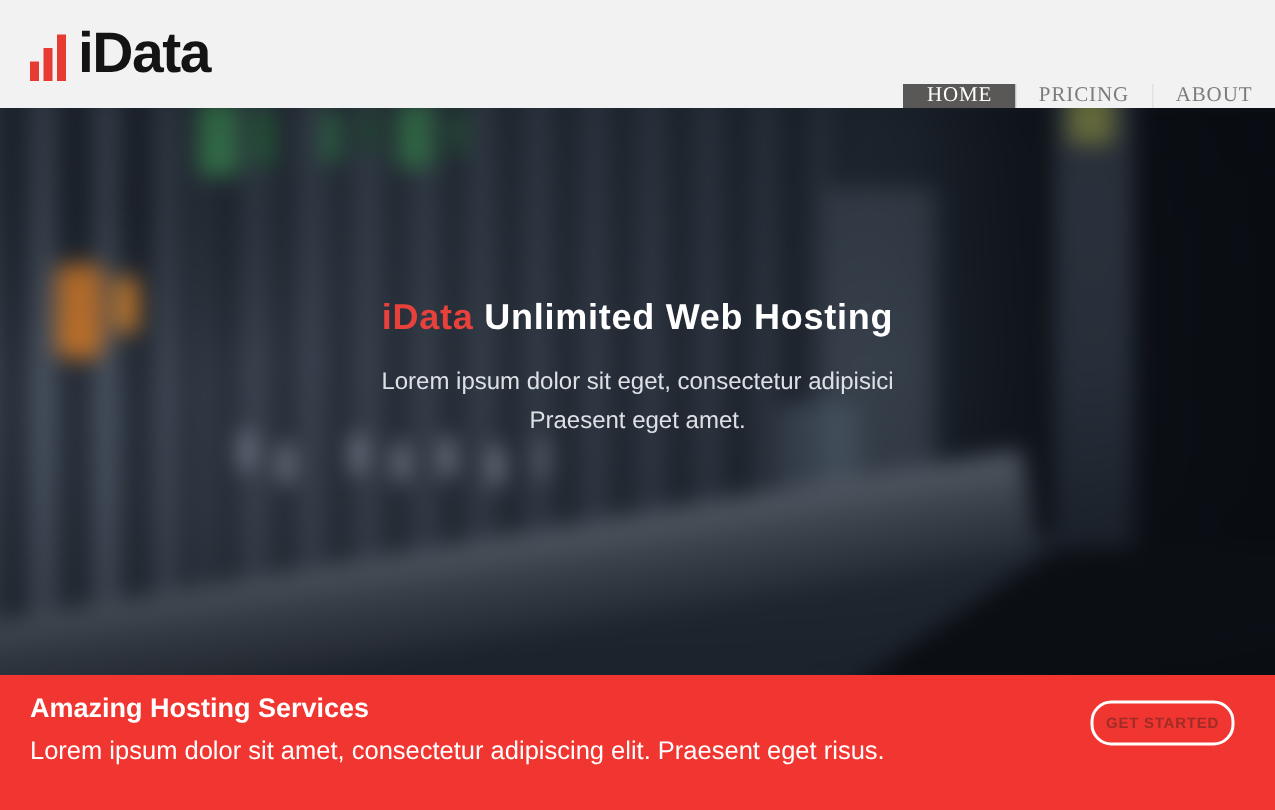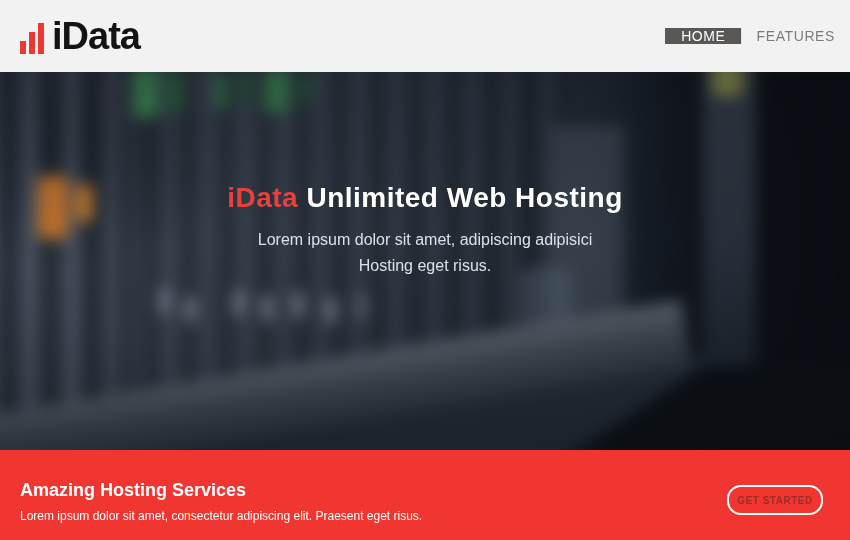--- a/index.html
+++ b/index.html
@@ -16,21 +16,21 @@
     display:flex; justify-content:space-between; align-items:stretch;
   }
   .logo { display:flex; align-items:center; padding-left:20px; gap:8px; cursor:pointer; }
   .logo-bars { display:flex; align-items:flex-end; gap:3px; height:31px; margin-top:4px; }
   .logo-bars .bar { width:6px; background:#e73a33; }
   .logo-bars .b1 { height:13px; }
   .logo-bars .b2 { height:22px; }
   .logo-bars .b3 { height:31px; }
   .logo-text { font-size:38px; font-weight:bold; color:#141414; letter-spacing:-1px; line-height:1; }
 
-  nav { display:flex; align-items:center; }
+  nav { display:flex; align-items:flex-end;font-family:Liberation Serif, serif; }
   .nav-item {
     display:flex; align-items:center; padding:0 15px;
     font-size:14px; letter-spacing:0.6px; color:#7b7b7b;
     text-decoration:none; border-left:1px solid #e2e2e2; cursor:pointer;
   }
   .nav-item.active { background:#595856; color:#ffffff; border-left-color:#595856; }
 
   
   .hero { position:relative; height:378px; overflow:hidden; background:#232a34; }
   .hero-bg { position:absolute; inset:0; filter:blur(7px); transform:scale(1.05); }
@@ -69,32 +69,32 @@
   }
   .bg-dark-br { left:555px; top:288px; width:300px; height:92px; background:#0d1116; clip-path:polygon(45% 0, 100% 0, 100% 100%, 0 100%); }
   .bg-overlay {
     inset:0;
     background:
       radial-gradient(120% 90% at 45% 40%, rgba(0,0,0,0) 40%, rgba(5,8,12,.35) 100%),
       linear-gradient(180deg, rgba(8,12,18,.30), rgba(8,12,18,.10) 45%, rgba(8,12,18,.25));
   }
 
   .hero-content { position:relative; z-index:1; text-align:center; padding-top:110px; }
-  .hero-title { margin:0; font-size:28px; font-weight:bold; color:#ffffff; letter-spacing:0.5px; }
+  .hero-title { margin:16px; font-size:24px; font-weight:bold; color:#ffffff; letter-spacing:0.5px; }
   .hero-title .accent { color:#e8413c; }
   .hero-subtitle { margin:13px 0 0; font-size:16px; line-height:26px; color:#dde1e6; }
 
   
   .cta {
     height:90px; background:#f13530;
     display:flex; justify-content:space-between; align-items:flex-start;
-    padding:30px 27px 0 20px;
+    padding:12px 27px 0 20px;
   }
   .cta-heading { margin:0; font-size:18px; line-height:20px; font-weight:bold; color:#ffffff; }
-  .cta-subtext { margin:9px 0 0; font-size:12px; color:#ffffff; }
+  .cta-subtext { margin:9px 0 0; font-size:17px; color:#ffffff; }
   .cta-button {
     margin-top:5px; width:96px; height:30px;
     background:transparent; border:2px solid #ffffff; border-radius:14px;
     color:#9e2d27; font-size:10px; font-weight:bold; letter-spacing:0.5px;
     font-family:"Liberation Sans", sans-serif; cursor:pointer; padding:0;
   }
 </style>
 </head>
 <body>
 
@@ -102,21 +102,22 @@
   <div class="logo">
     <span class="logo-bars">
       <span class="bar b1"></span>
         <span class="bar b2"></span>
         <span class="bar b3"></span>
     </span>
     <span class="logo-text">iData</span>
   </div>
   <nav>
     <a class="nav-item active">HOME</a>
-    <a class="nav-item">FEATURES</a>
+    <a class="nav-item">PRICING</a>
+    <a class="nav-item">ABOUT</a>
   </nav>
 </header>
 
 <section class="hero">
   <div class="hero-bg">
     <div class="bg-base"></div>
     <div class="bg-topleft"></div>
     <div class="bg-left-cols"></div>
     <div class="bg-mid-cols"></div>
     <div class="bg-strip-mid"></div>
@@ -140,21 +141,21 @@
     <div class="bg-right"></div>
     <div class="bg-right-strip"></div>
     <div class="bg-light-yellow"></div>
     <div class="bg-diag-under"></div>
     <div class="bg-diag"></div>
     <div class="bg-dark-br"></div>
     <div class="bg-overlay"></div>
   </div>
   <div class="hero-content">
     <h1 class="hero-title"><span class="accent">iData</span><span> Unlimited Web Hosting</span></h1>
-    <p class="hero-subtitle"><span>Lorem ipsum dolor sit amet, adipiscing adipisici</span><br><span>Hosting eget risus.</span></p>
+    <p class="hero-subtitle"><span>Lorem ipsum dolor sit eget, consectetur adipisici</span><br><span>Praesent eget amet.</span></p>
   </div>
 </section>
 
 <section class="cta">
   <div class="cta-text">
     <h2 class="cta-heading">Amazing Hosting Services</h2>
     <p class="cta-subtext">Lorem ipsum dolor sit amet, consectetur adipiscing elit. Praesent eget risus.</p>
   </div>
   <button class="cta-button">GET STARTED</button>
 </section>

